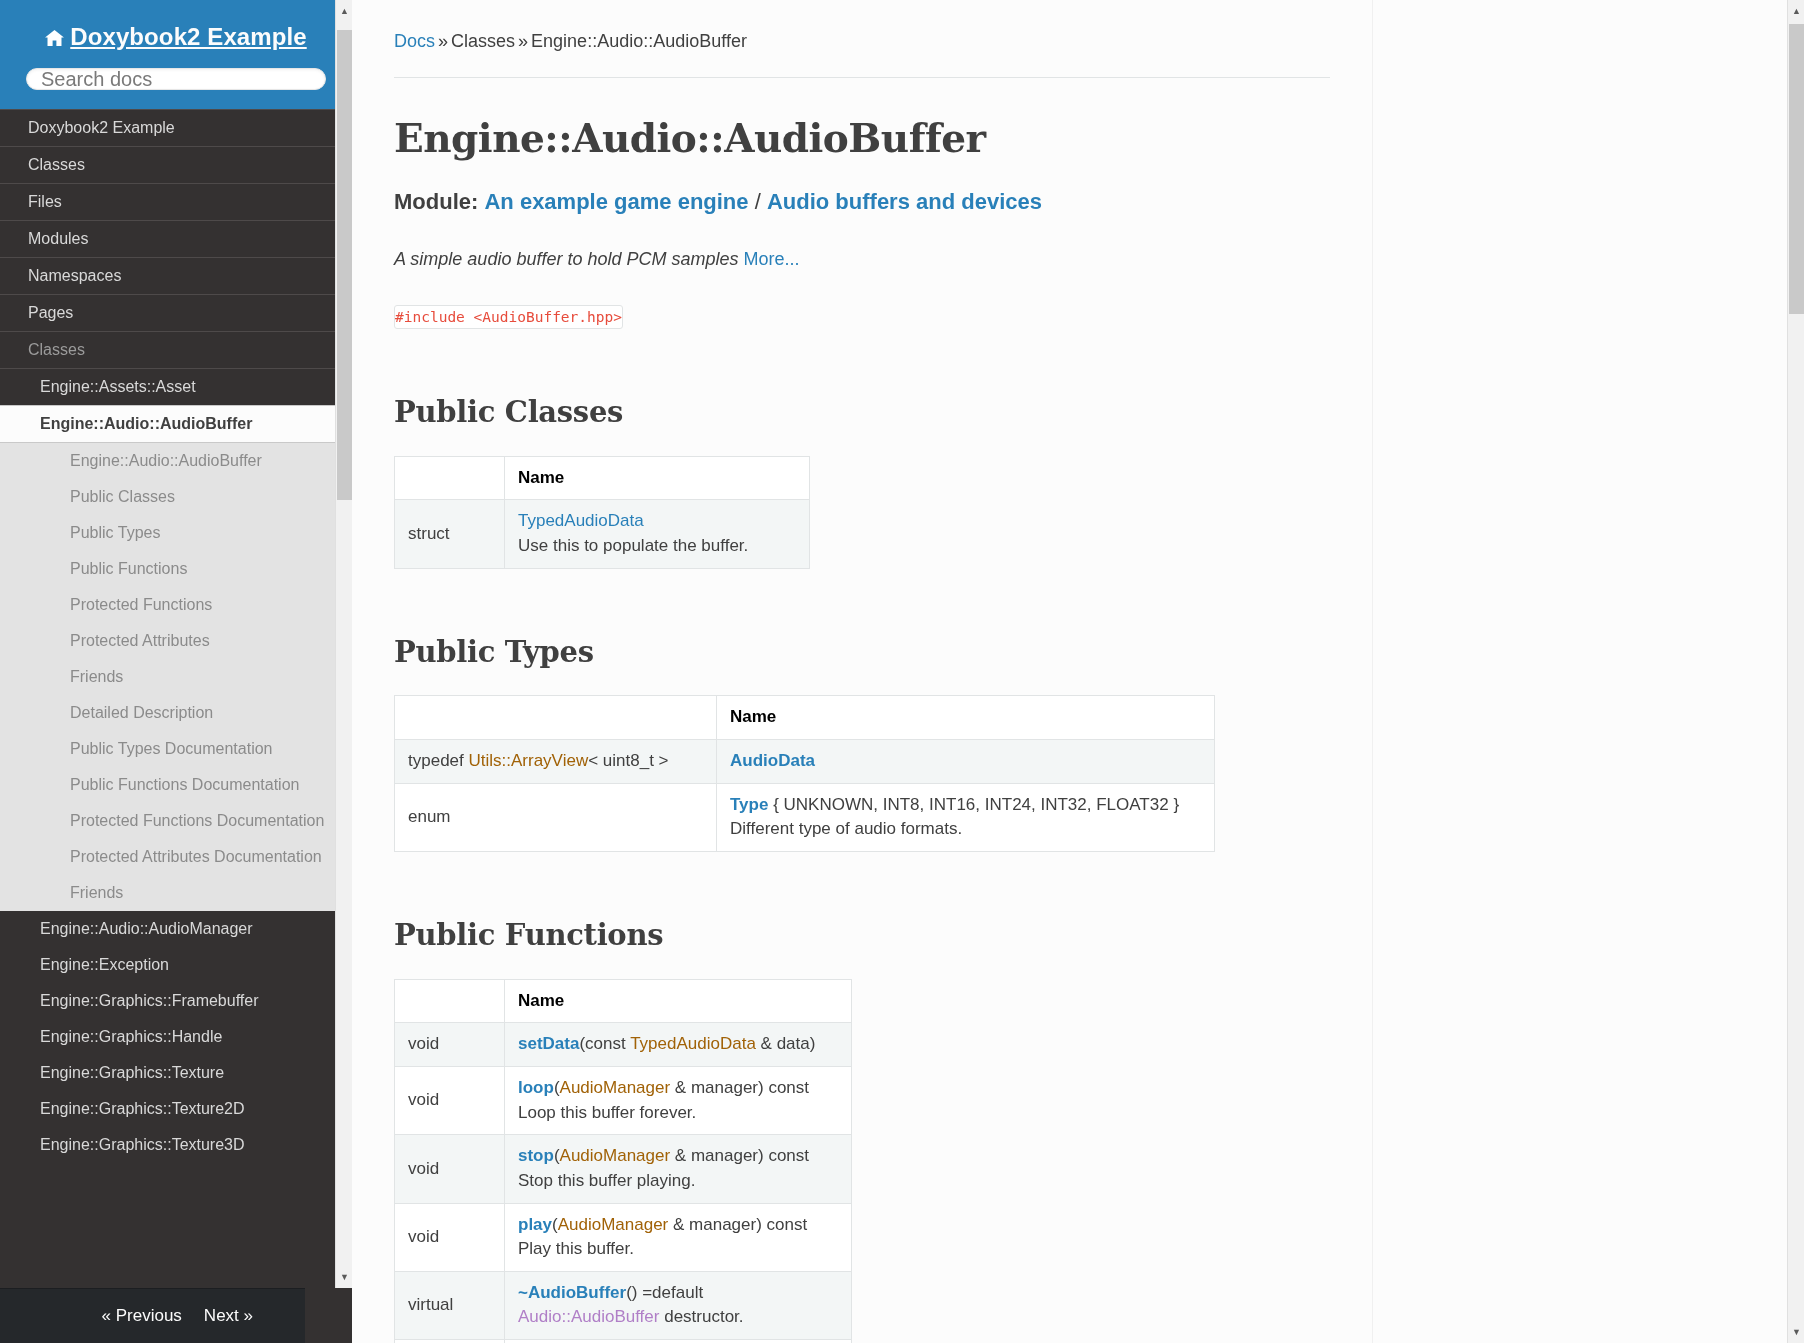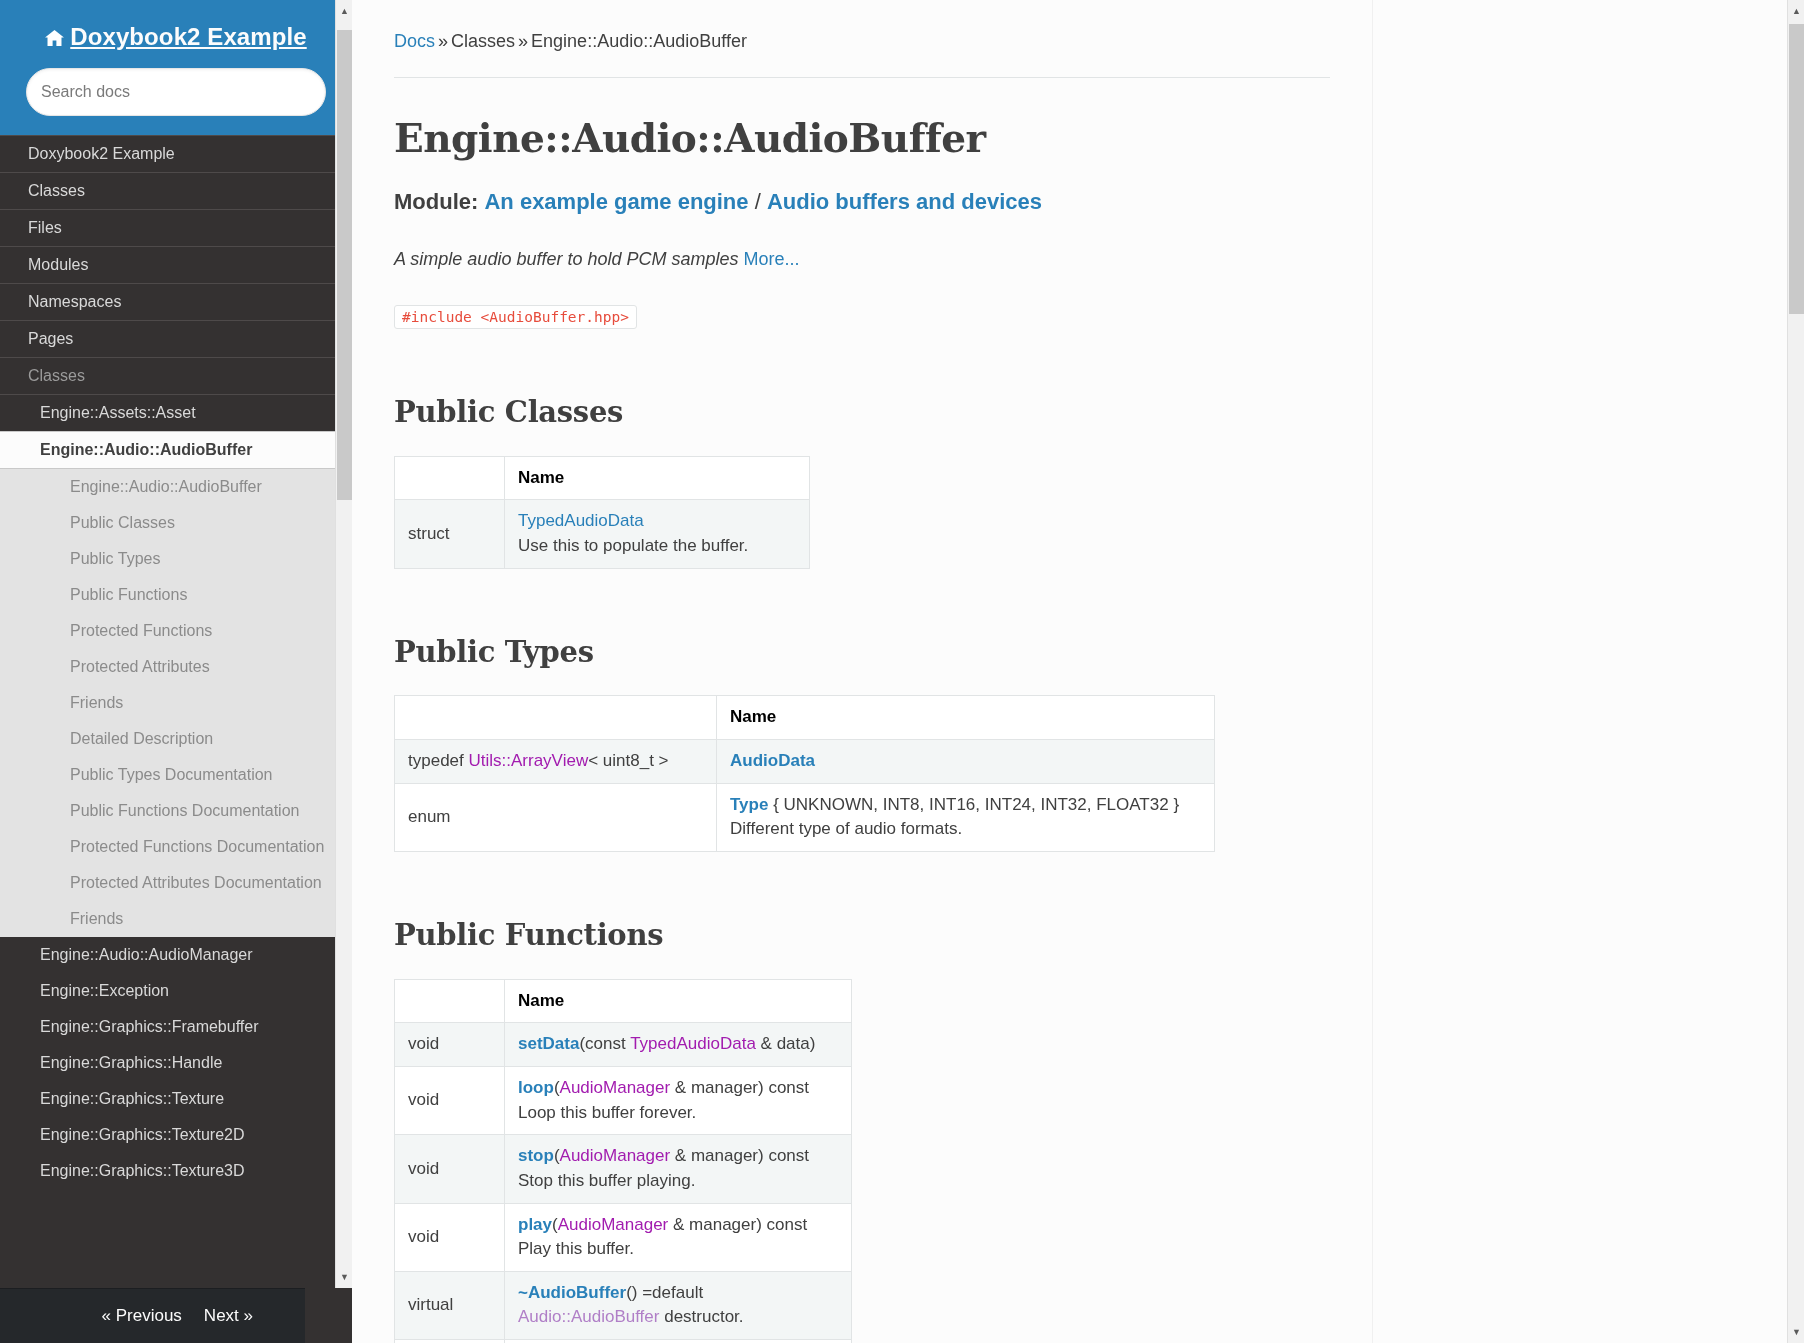--- a/index.html
+++ b/index.html
@@ -52,25 +52,25 @@
     font-family: "Liberation Sans", sans-serif;
   }
   .home-icon {
     display: inline-block;
     vertical-align: -2px;
     margin-right: 6px;
   }
   .search-wrap { padding: 16px 8px 0 8px; }
   .search-input {
     width: 100%;
-    height: 48px;
+    height: 22px;
     border: 1px solid #e6e6e6;
     border-radius: 50px;
     padding: 6px 14px;
-    font-size: 16px;
+    font-size: 20px;
     color: #404040;
     font-family: "Liberation Sans", sans-serif;
     outline: none;
     background: #fff;
     box-shadow: inset 0 1px 3px rgba(0,0,0,0.06);
   }
   .search-input::placeholder { color: #7a7a7a; }
 
   .nav-list { list-style: none; margin: 0; padding: 0; }
   .nav-l1 > a {
@@ -225,21 +225,21 @@
   p.brief a { color: #2980b9; text-decoration: none; font-style: normal; }
 
   code.incl {
     display: inline-block;
     font-family: "DejaVu Sans Mono", monospace;
     font-size: 14.5px;
     color: #e74c3c;
     background: #fff;
     border: 1px solid #e1e4e5;
     border-radius: 3px;
-    padding: 3px 7px;
+    padding: 3px 0;
     margin: 32px 0 0 0;
     white-space: pre;
     text-align: center;
   }
 
   h2.sec {
     font-family: "DejaVu Serif", serif;
     font-weight: bold;
     font-size: 29px;
     color: #404040;
@@ -273,21 +273,21 @@
     white-space: nowrap;
   }
   table.doxy tbody tr:nth-child(odd) { background: #f3f6f6; }
   table.doxy tbody tr:nth-child(even) { background: #fff; }
   table.doxy td.ty {
     color: #404040;
     white-space: nowrap;
   }
   .lnk { color: #2980b9; text-decoration: none; }
   .lnk-b { color: #2980b9; text-decoration: none; font-weight: bold; }
-  .lnk-l { color: #a21caf; text-decoration: none; text-align: center; }
+  .lnk-l { color: #a16207; text-decoration: none; text-align: center; }
   .lnk-p { color: #b07fc7; text-decoration: none; }
   .desc { color: #404040; }
   .plain { color: #404040; }
 
   
   #right-gutter {
     position: absolute;
     left: 1372px; top: 0;
     width: 415px;
     height: 1343px;

